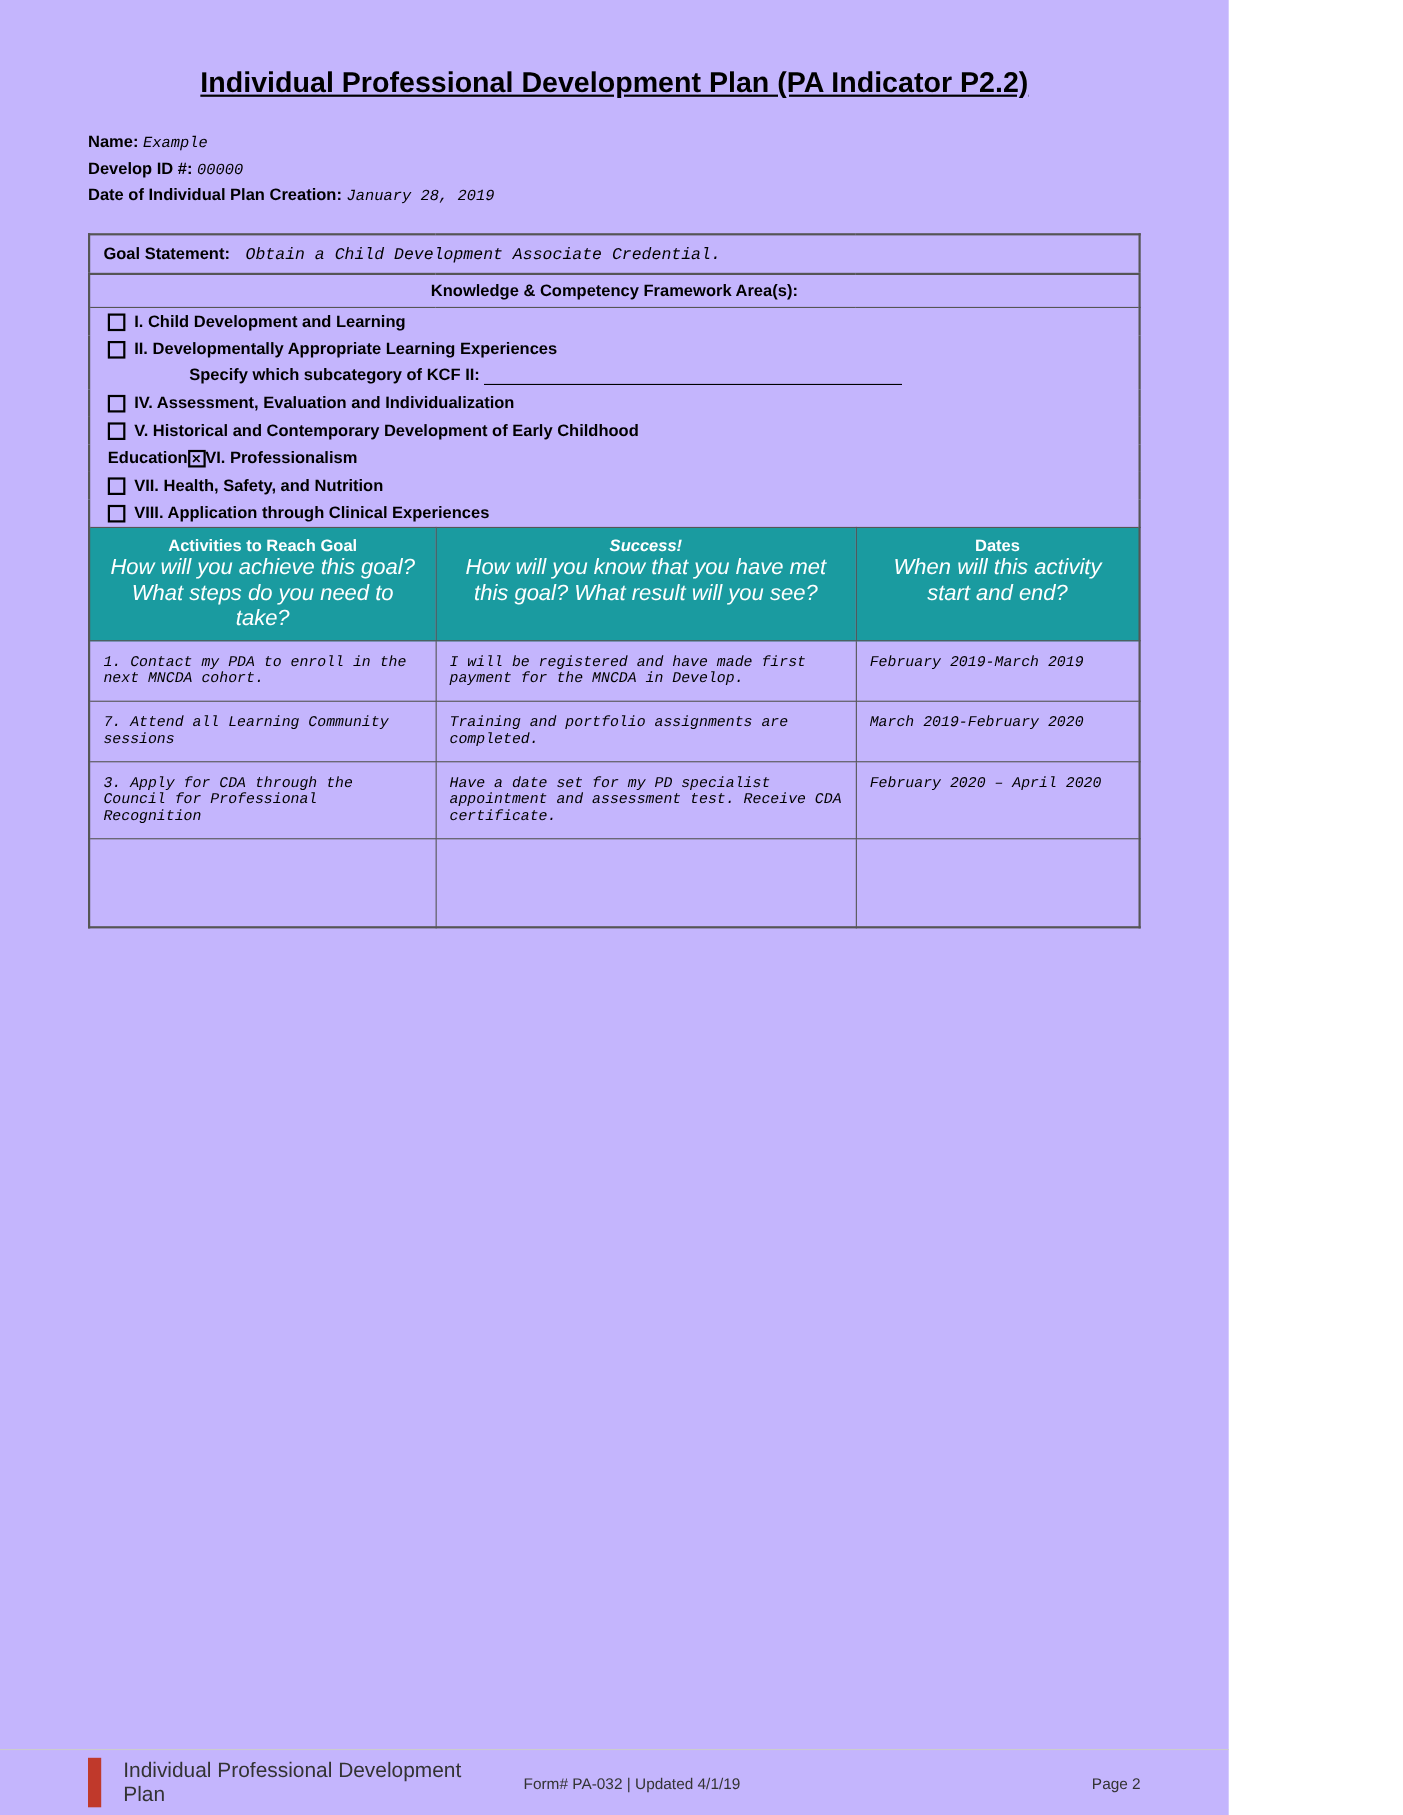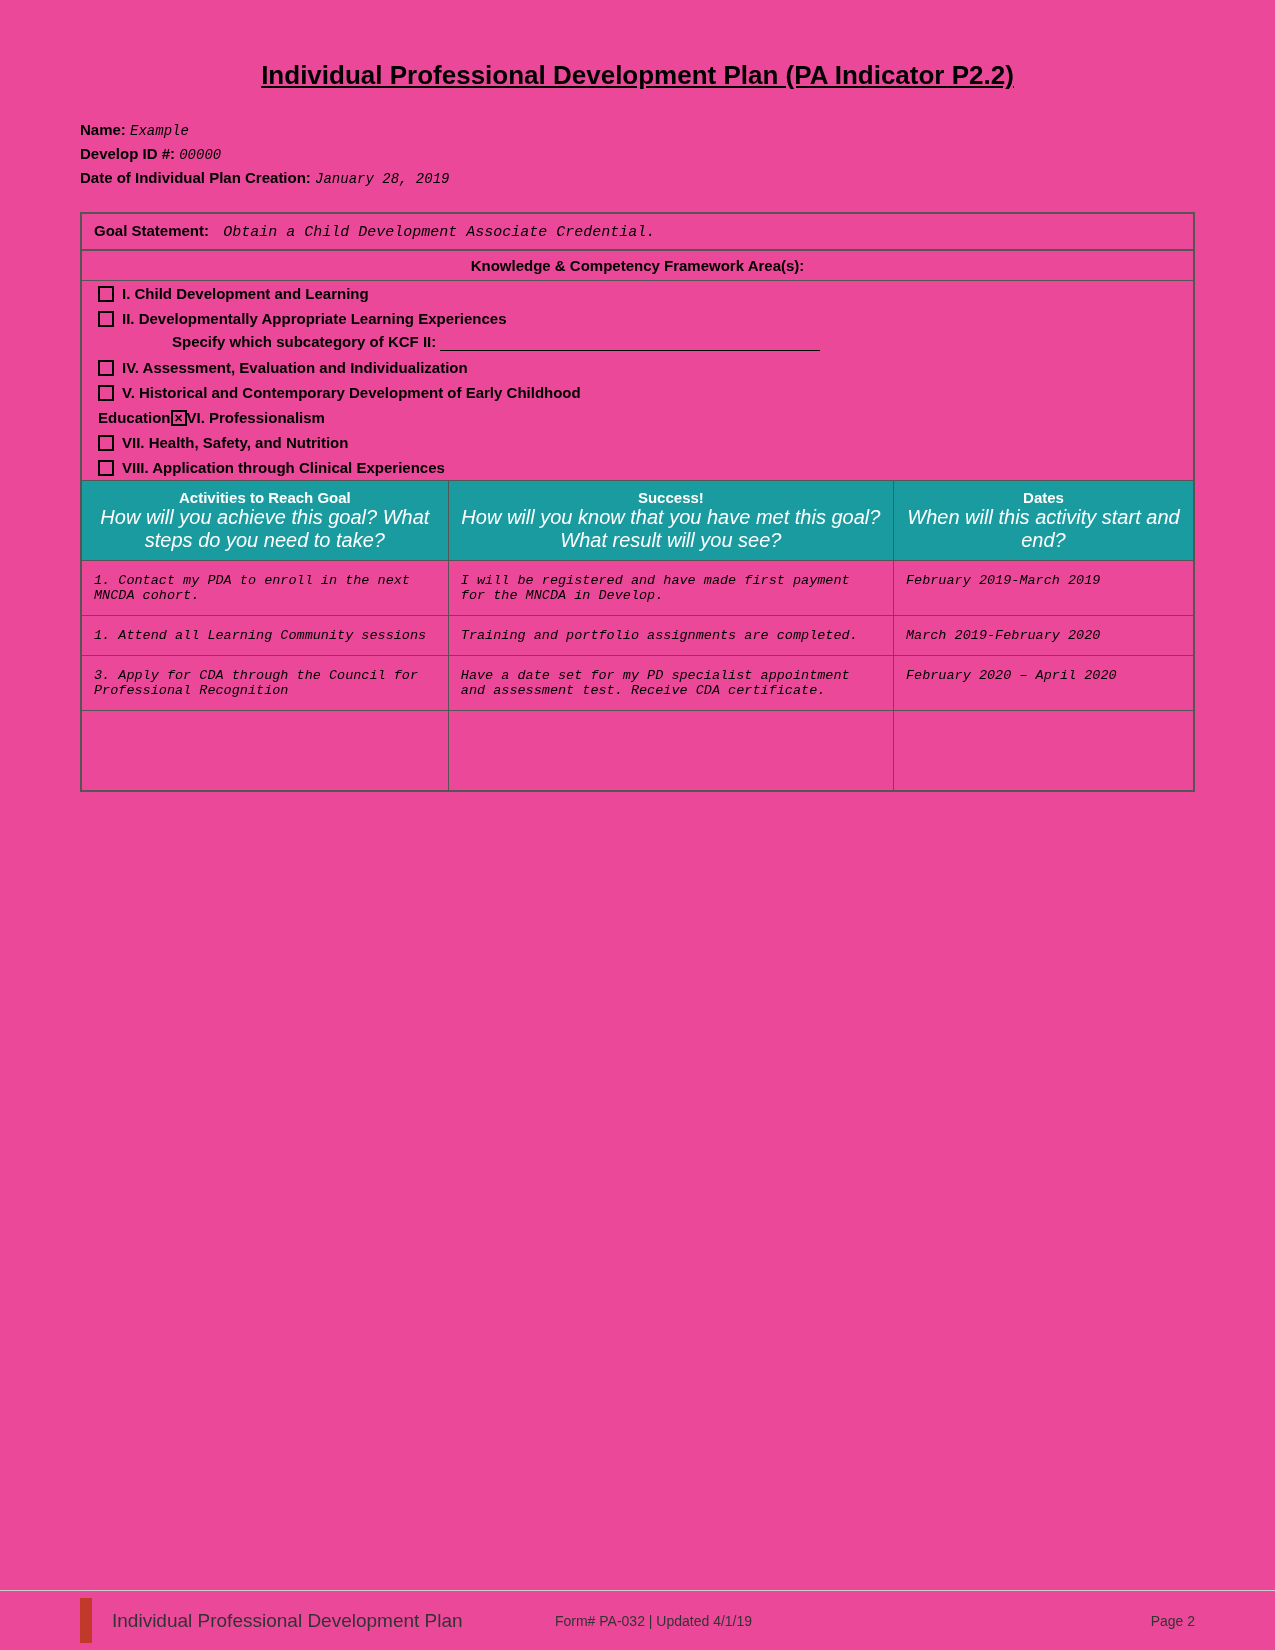--- a/index.html
+++ b/index.html
@@ -7,23 +7,23 @@
       width: 1275px;
       min-height: 1650px;
       background: #fff;
       font-family: Arial, sans-serif;
       font-size: 15px;
       color: #000;
       position: relative;
     }
 
     .page-container {
-      width: 1275px;
+      width: 1117px;
       min-height: 1650px;
-      background: #ec4899;
+      background: #c4b5fd;
       padding: 60px 80px 112px 80px;
       position: relative;
     }
 
     .page-title {
       text-align: center;
       font-size: 26px;
       font-weight: bold;
       text-decoration: underline;
       margin-bottom: 30px;
@@ -318,37 +318,37 @@
         </div>
       </td>
     </tr>
 
     <tr>
       <td class="activities-header col-activities">
         <div style="font-weight:bold;">Activities to Reach Goal</div>
         <div class="activities-subheader">How will you achieve this goal? What steps do you need to take?</div>
       </td>
       <td class="activities-header col-success">
-        <div style="font-weight:bold;">Success!</div>
+        <div style="font-weight:bold;font-style:italic;">Success!</div>
         <div class="activities-subheader">How will you know that you have met this goal? What result will you see?</div>
       </td>
       <td class="activities-header col-dates">
         <div style="font-weight:bold;">Dates</div>
         <div class="activities-subheader">When will this activity start and end?</div>
       </td>
     </tr>
 
     <tr class="data-row">
       <td class="col-activities">1.  Contact my PDA to enroll in the next MNCDA cohort.</td>
       <td class="col-success">I will be registered and have made first payment for the MNCDA in Develop.</td>
       <td class="col-dates">February 2019-March 2019</td>
     </tr>
 
     <tr class="data-row">
-      <td class="col-activities">1.  Attend all Learning Community sessions</td>
+      <td class="col-activities">7.  Attend all Learning Community sessions</td>
       <td class="col-success">Training and portfolio assignments are completed.</td>
       <td class="col-dates">March 2019-February 2020</td>
     </tr>
 
     <tr class="data-row">
       <td class="col-activities">3.  Apply for CDA through the Council for Professional Recognition</td>
       <td class="col-success">Have a date set for my PD specialist appointment and assessment test. Receive CDA certificate.</td>
       <td class="col-dates">February 2020 – April 2020</td>
     </tr>
 

